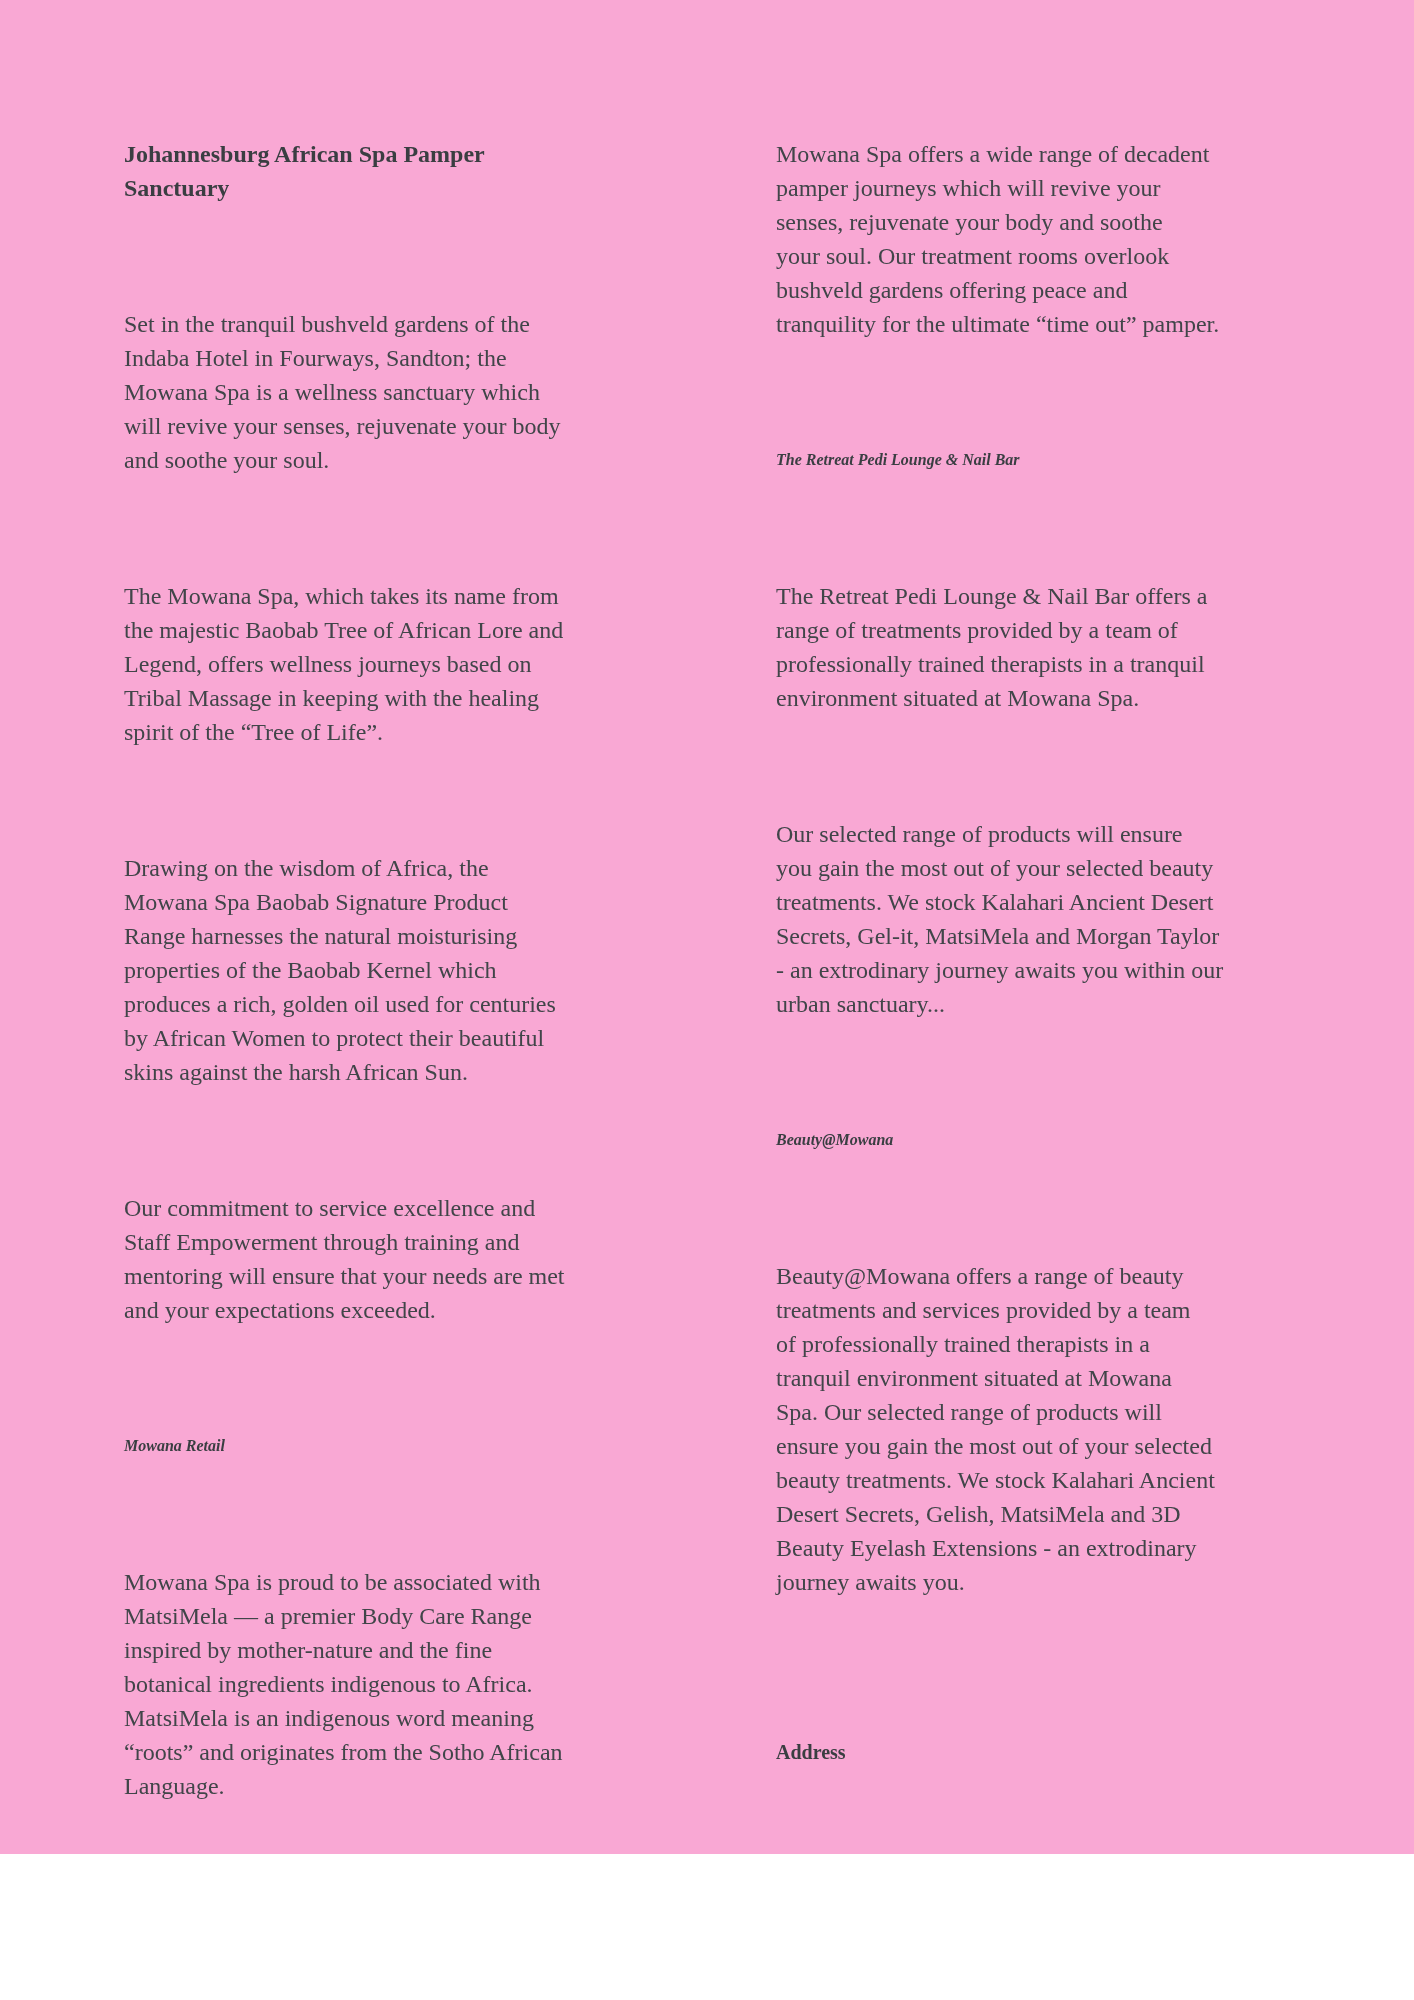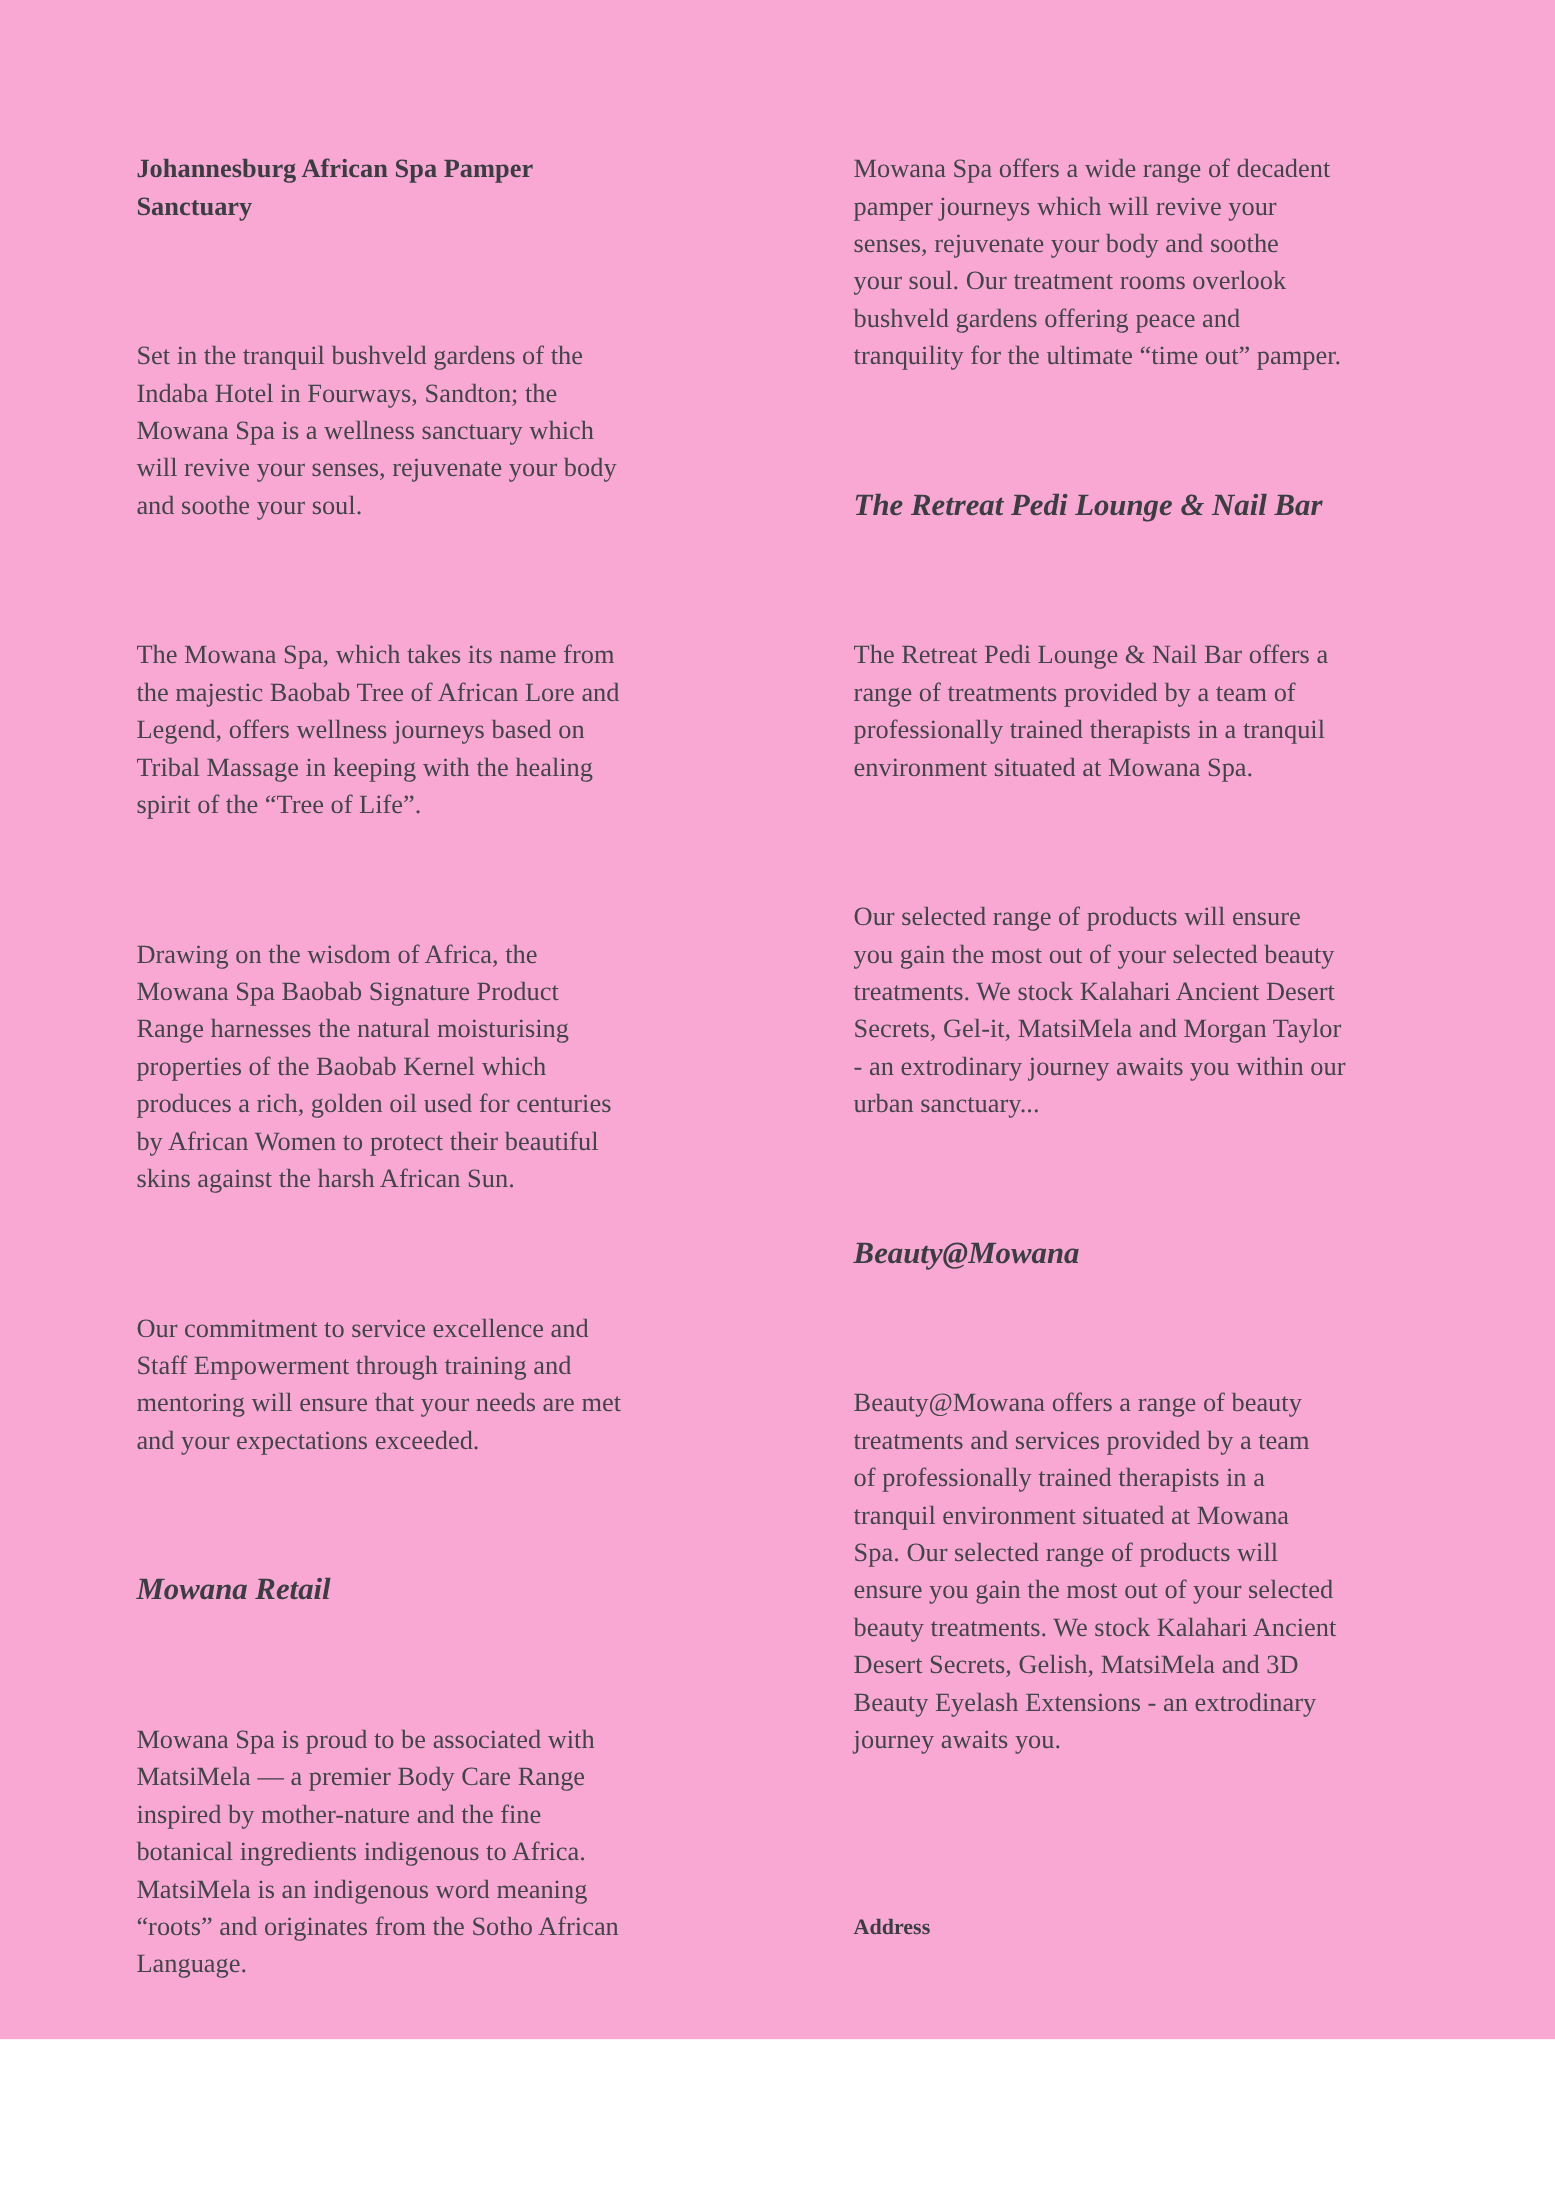--- a/index.html
+++ b/index.html
@@ -29,21 +29,21 @@
   .doc-title {
     font-size: 24px;
     font-weight: bold;
     margin: 0 0 34px 0;
     color: #3a3e42;
   }
   .para {
     margin: 0 0 34px 0;
   }
   .section-heading {
-    font-size: 28px;
+    font-size: 16px;
     font-weight: bold;
     font-style: italic;
     margin: 0 0 34px 0;
     color: #3a3e42;
   }
   .contact-block {
     margin: 0 0 34px 0;
   }
   .contact-heading {
     font-size: 20px;

